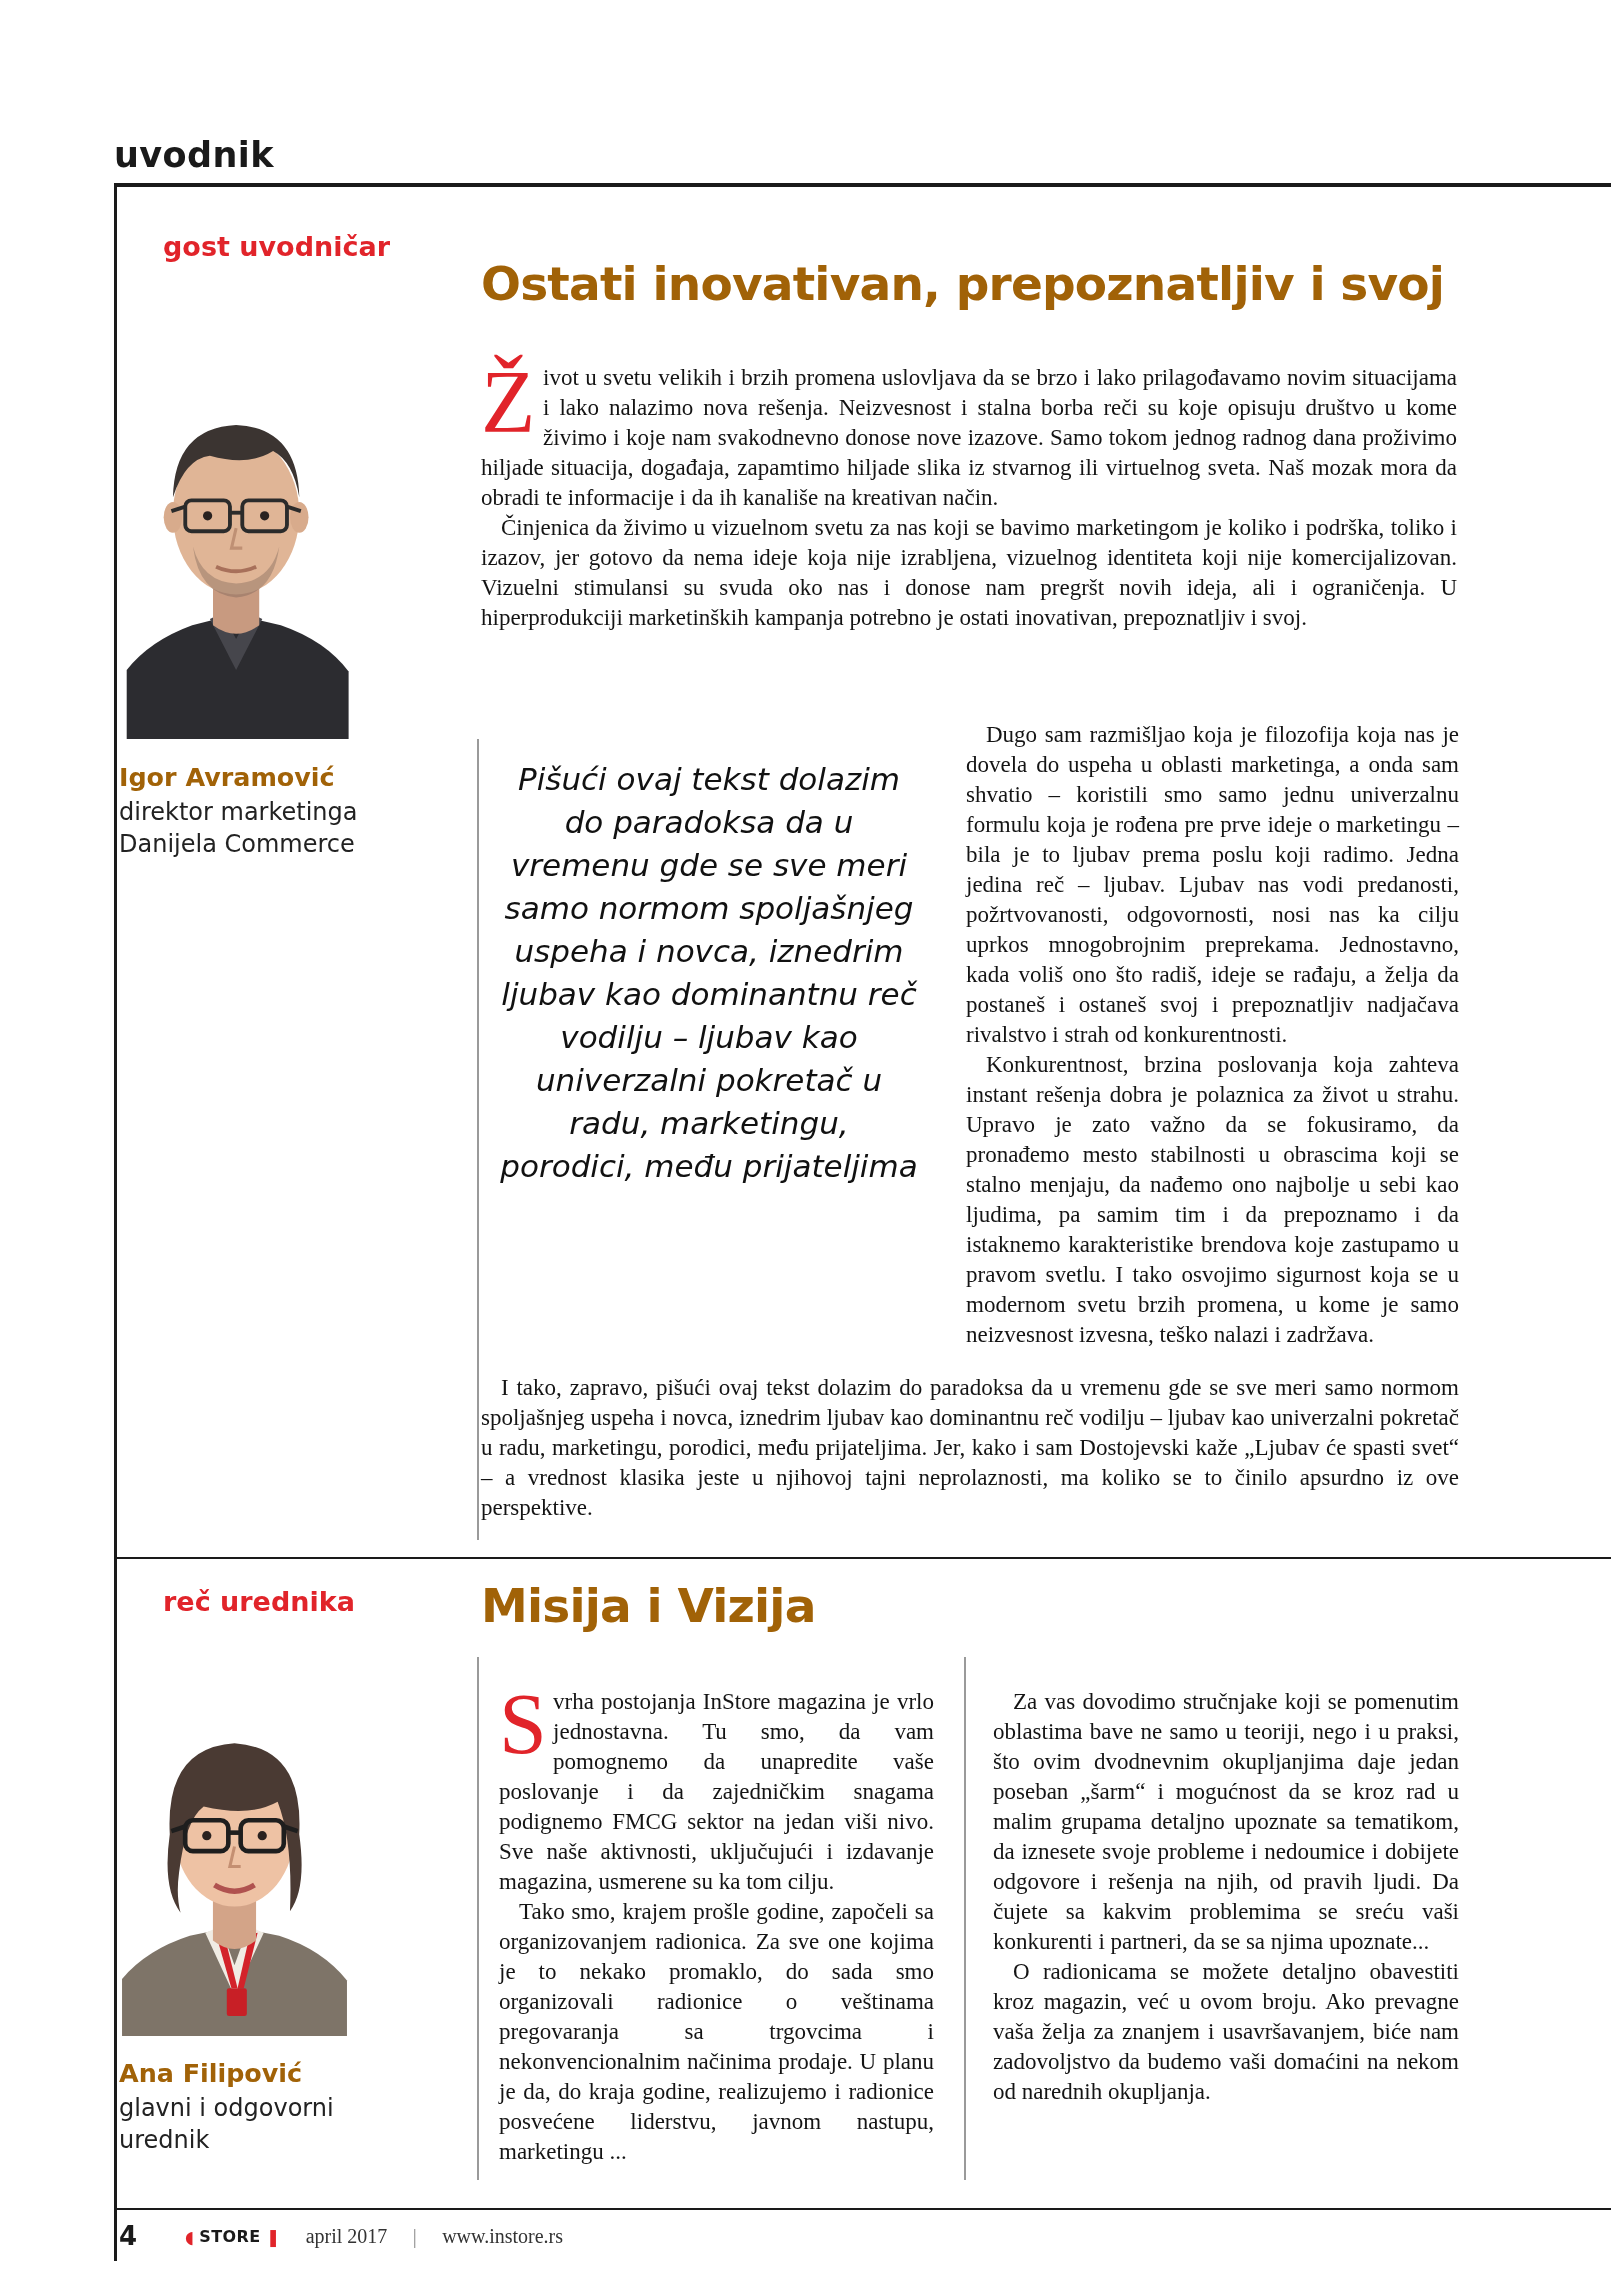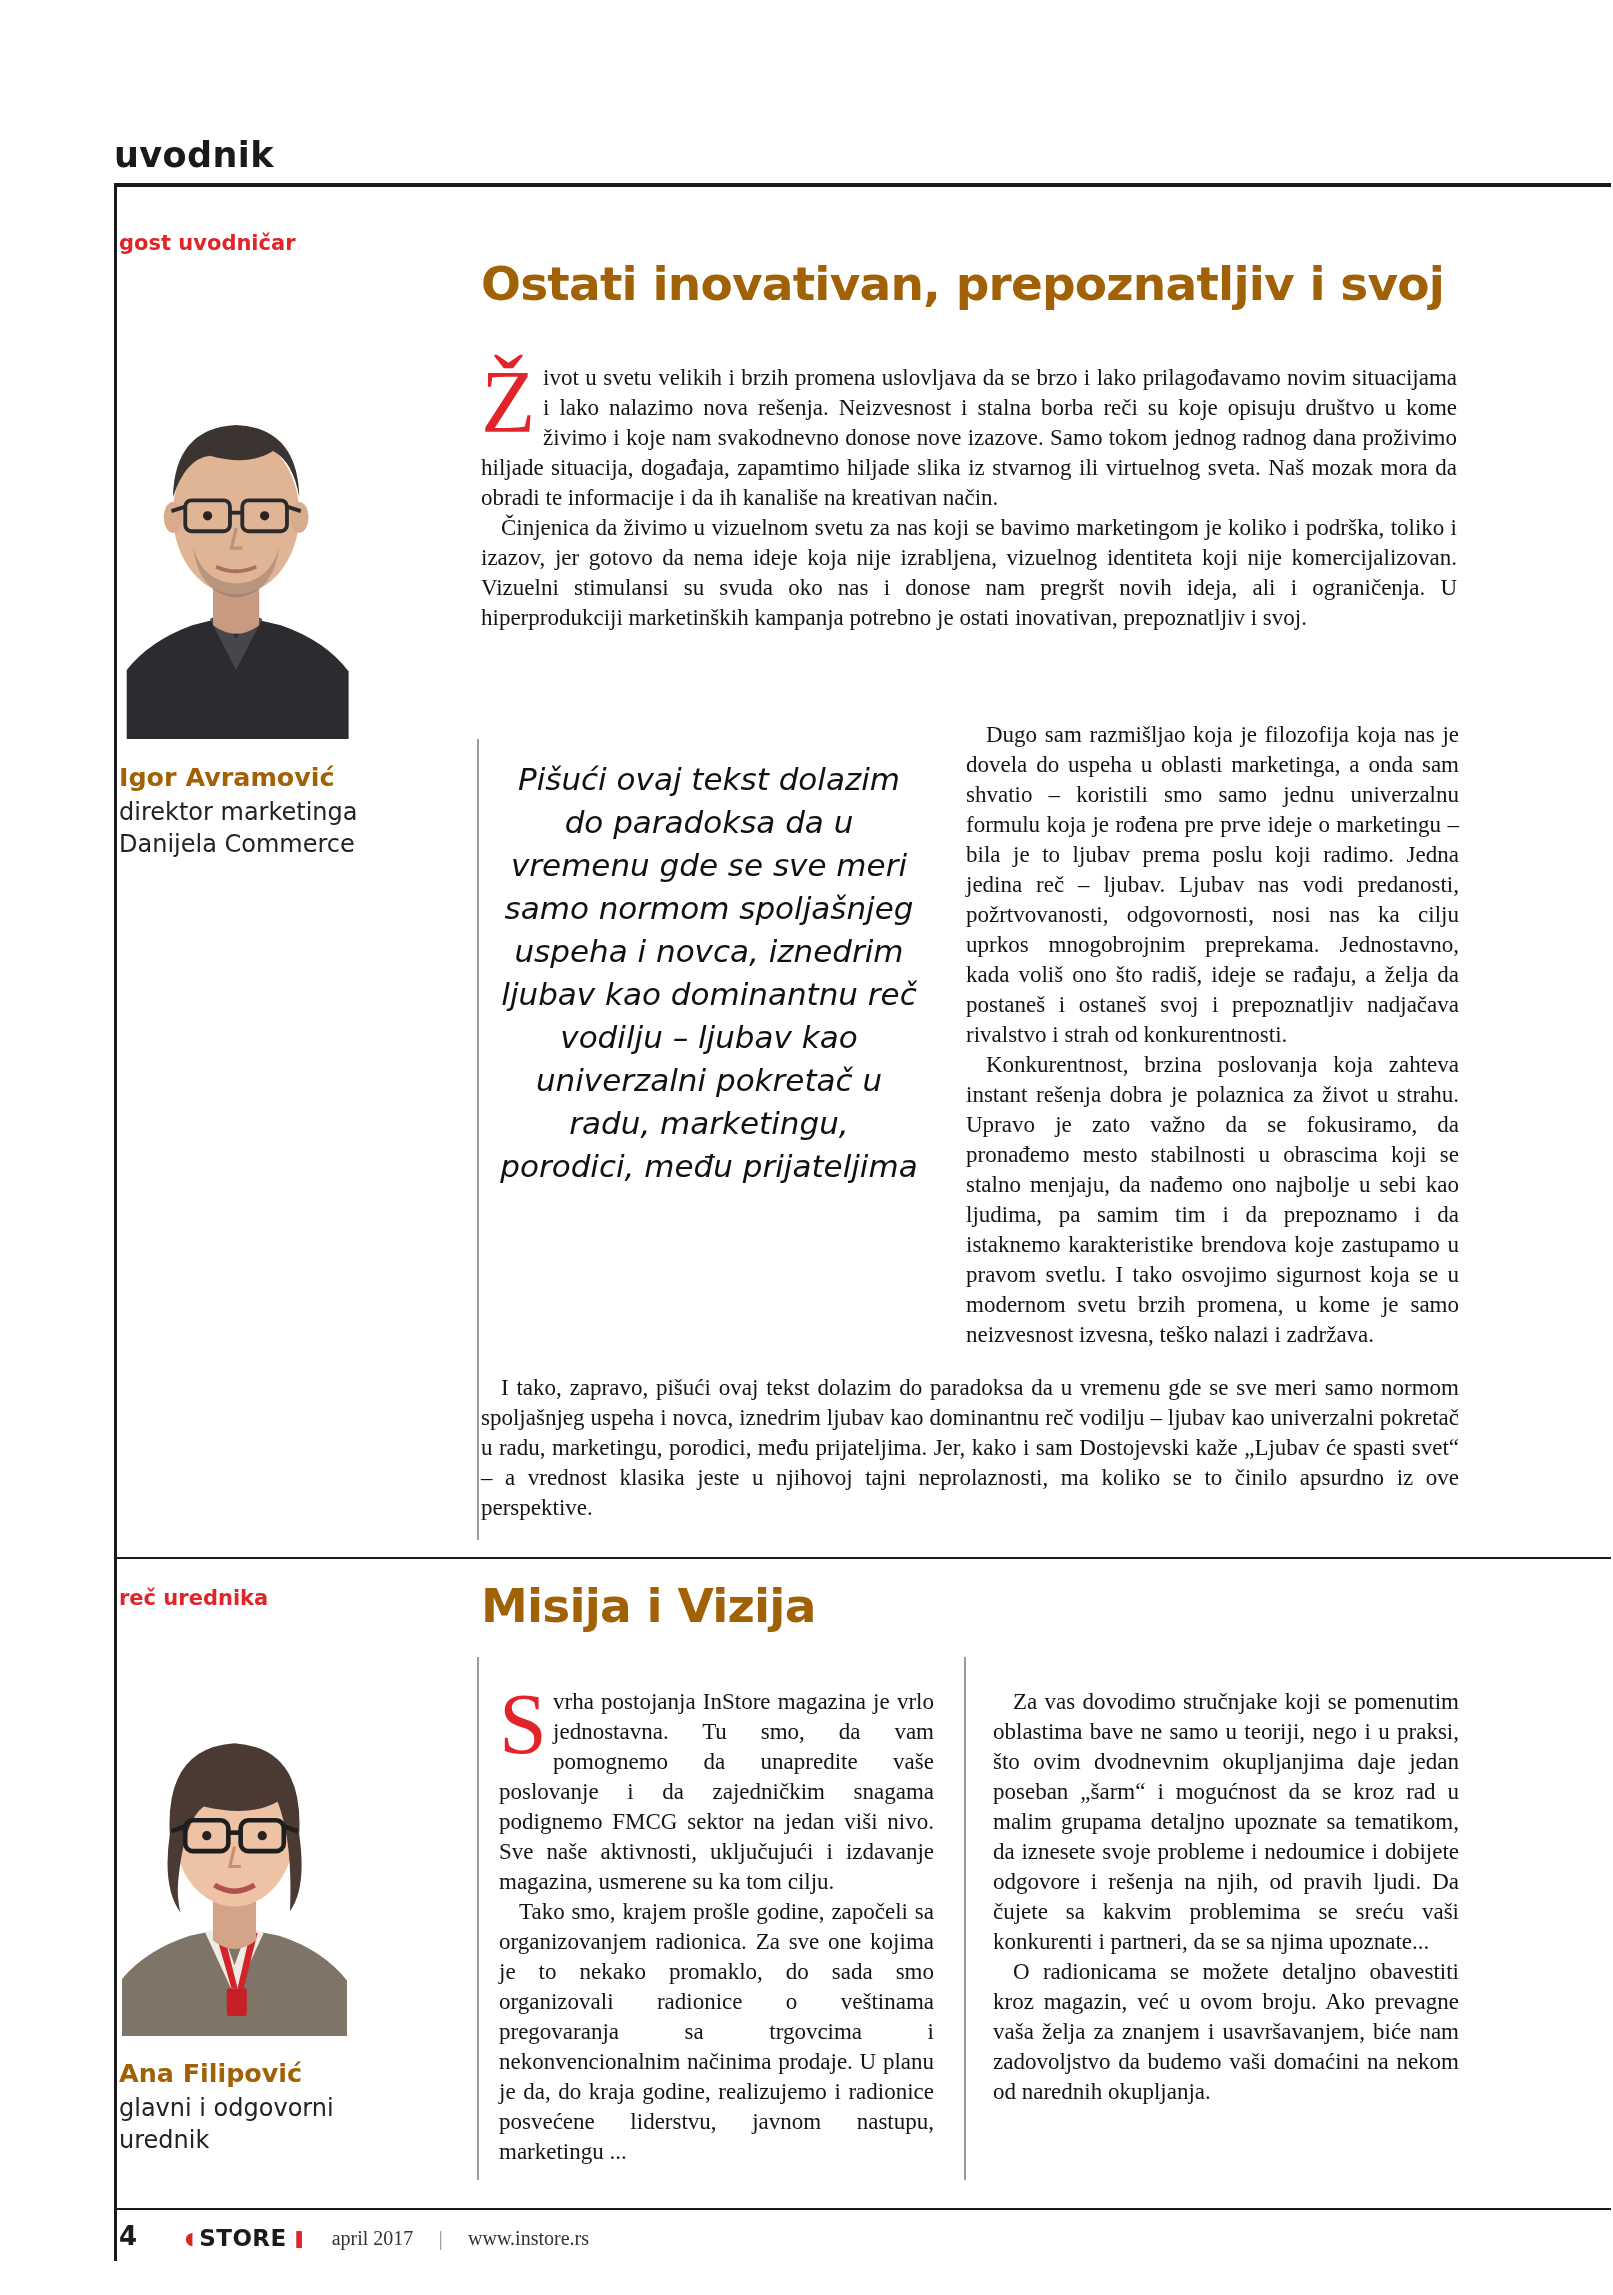--- a/index.html
+++ b/index.html
@@ -51,23 +51,24 @@
     position: absolute;
     width: 1.5px;
     background: #9a9a9a;
   }
 
   
   .section-label {
     position: absolute;
     font-family: "DejaVu Sans", sans-serif;
     font-weight: bold;
-    font-size: 21px;
+    font-size: 27px;
     color: #e1242a;
     letter-spacing: 0px;
+    margin-left: 44px;
   }
 
   
   .article-title {
     position: absolute;
     font-family: "DejaVu Sans", sans-serif;
     font-weight: bold;
     font-size: 47px;
     color: #a16207;
     letter-spacing: -0.8px;
@@ -157,21 +158,21 @@
     left: 185px; top: 2225px;
     font-family: "DejaVu Sans", sans-serif;
     font-size: 21.6px;
     color: #1a1a1a;
     display: flex;
     align-items: center;
     gap: 5.4px;
   }
   .footer-logo .istore {
     font-weight: bold;
-    font-size: 23px;
+    font-size: 16px;
     letter-spacing: 0.4px;
   }
   .footer-logo .mark {
     font-size: 17px;
     color: #e1242a;
   }
   .footer-meta {
     font-family: Liberation Serif, serif;
     font-size: 20px;
     color: #333;

